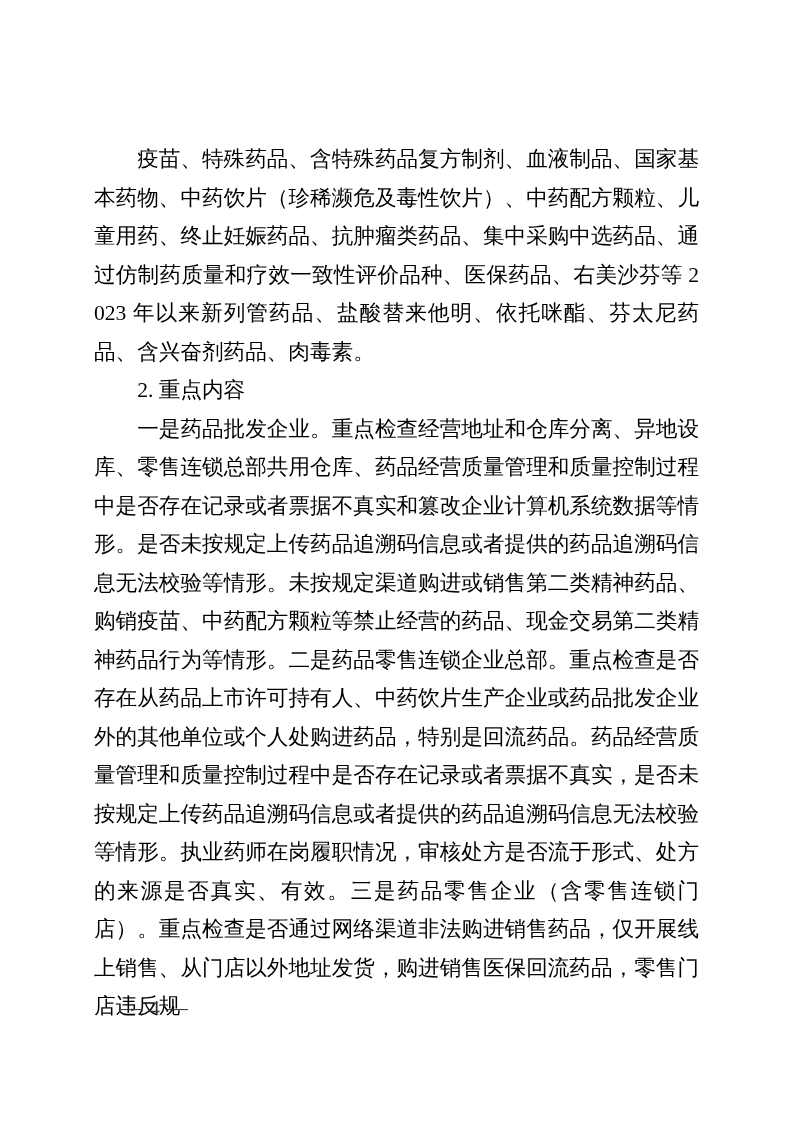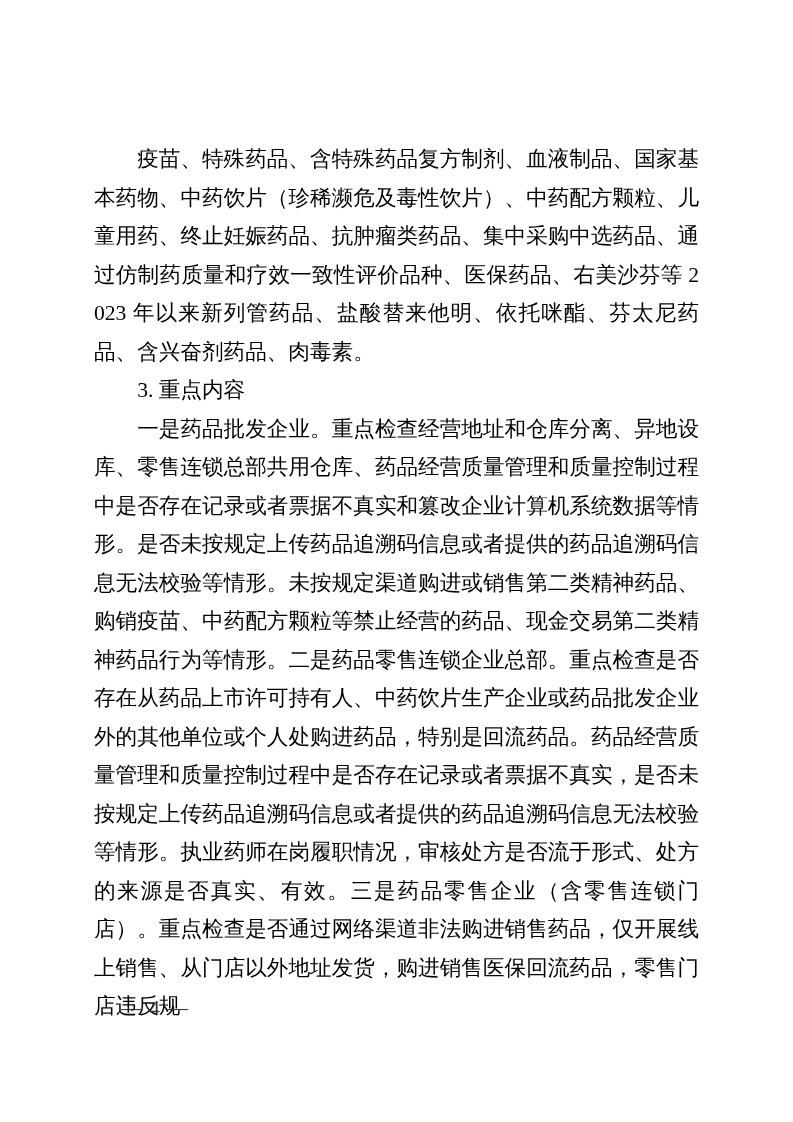--- a/index.html
+++ b/index.html
@@ -45,19 +45,19 @@
     color: #333333;
     letter-spacing: 1px;
   }
 </style>
 </head>
 <body>
 
 <div class="page">
   <main class="body-text">
     <p class="para"><span class="seg">疫苗、特殊药品、含特殊药品复方制剂、血液制品、国家基本药物、中药饮片（珍稀濒危及毒性饮片）、中药配方颗粒、儿童用药、终止妊娠药品、抗肿瘤类药品、集中采购中选药品、通过仿制药质量和疗效一致性评价品种、医保药品、右美沙芬等 2023 年以来新列管药品、盐酸替来他明、依托咪酯、芬太尼药品、含兴奋剂药品、肉毒素。</span></p>
-    <p class="para"><span class="seg">3. 重点内容</span></p>
+    <p class="para"><span class="seg">2. 重点内容</span></p>
     <p class="para"><span class="seg seg-bold">一是</span><span class="seg">药品批发企业。重点检查经营地址和仓库分离、异地设库、零售连锁总部共用仓库、药品经营质量管理和质量控制过程中是否存在记录或者票据不真实和篡改企业计算机系统数据等情形。是否未按规定上传药品追溯码信息或者提供的药品追溯码信息无法校验等情形。未按规定渠道购进或销售第二类精神药品、购销疫苗、中药配方颗粒等禁止经营的药品、现金交易第二类精神药品行为等情形。</span><span class="seg seg-bold">二是</span><span class="seg">药品零售连锁企业总部。重点检查是否存在从药品上市许可持有人、中药饮片生产企业或药品批发企业外的其他单位或个人处购进药品，特别是回流药品。药品经营质量管理和质量控制过程中是否存在记录或者票据不真实，是否未按规定上传药品追溯码信息或者提供的药品追溯码信息无法校验等情形。执业药师在岗履职情况，审核处方是否流于形式、处方的来源是否真实、有效。</span><span class="seg seg-bold">三是</span><span class="seg">药品零售企业（含零售连锁门店）。重点检查是否通过网络渠道非法购进销售药品，仅开展线上销售、从门店以外地址发货，购进销售医保回流药品，零售门店违反规</span></p>
   </main>
   <footer class="page-footer">
     <span>— 4 —</span>
   </footer>
 </div>
 
 </body></html>

